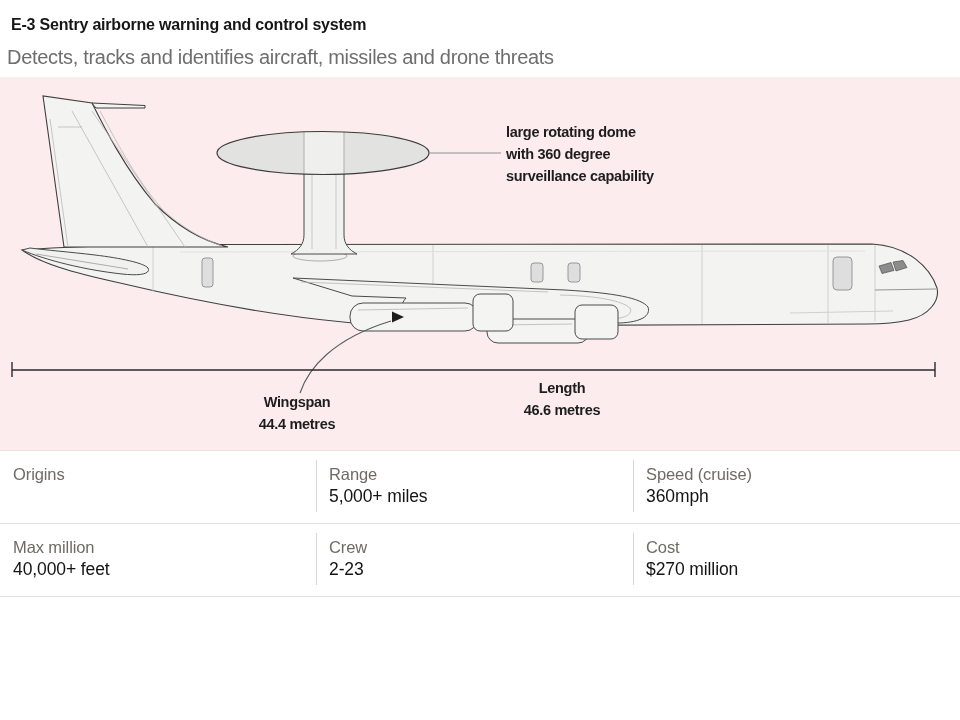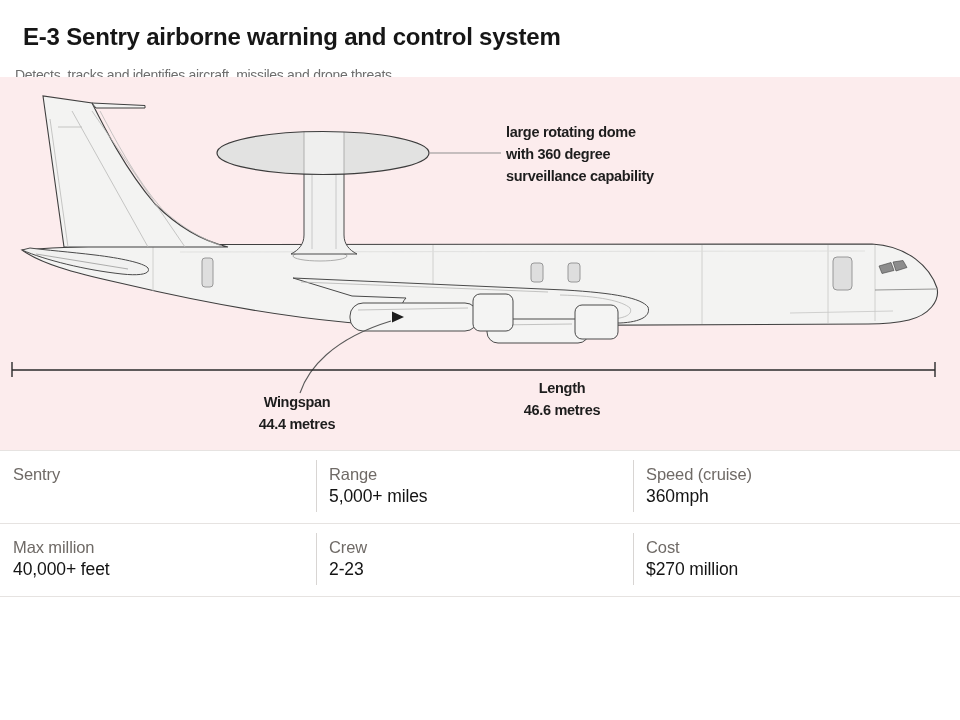--- a/index.html
+++ b/index.html
@@ -2,22 +2,22 @@
 <html><head>
 <meta charset="utf-8">
 <style>
   html,body{margin:0;padding:0;}
   body{
     width:960px;height:720px;background:#ffffff;overflow:hidden;
     font-family:"Liberation Sans","DejaVu Sans",sans-serif;
     -webkit-font-smoothing:antialiased;
   }
   .header{height:77px;box-sizing:border-box;padding:9px 8px 0 7px;background:#fff;}
-  .title{margin:16px;font-size:24px;line-height:24px;font-weight:600;color:#161616;letter-spacing:-0.2px;}
-  .subtitle{margin:10px 0 0 8px;font-size:14px;line-height:20px;font-weight:400;color:#6e6e6e;letter-spacing:-0.3px;}
+  .title{margin:4px;font-size:16px;line-height:24px;font-weight:600;color:#161616;letter-spacing:-0.2px;}
+  .subtitle{margin:10px 0 0 0;font-size:20px;line-height:20px;font-weight:400;color:#6e6e6e;letter-spacing:-0.3px;}
   .diagram-wrap{width:828px;height:373px;}
   svg{display:block;}
   .anno-text{font-family:"Liberation Sans","DejaVu Sans",sans-serif;font-size:14.5px;font-weight:700;letter-spacing:-0.3px;fill:#1d1d1d;}
   .specs{width:960px;border-top:1px solid #e6e3e1;}
   .spec-row{display:grid;grid-template-columns:316px 317px 327px;border-bottom:1px solid #e6e3e1;}
   .spec-cell{box-sizing:border-box;padding:13px 12px 15px 13px;position:relative;}
   .spec-cell:not(:first-child)::before{
     content:"";position:absolute;left:0;top:9px;bottom:11px;width:1px;background:#d8d5d3;
   }
   .spec-label{font-size:16.5px;line-height:21px;color:#6f6a66;letter-spacing:-0.1px;}
@@ -140,21 +140,21 @@
   <g text-anchor="middle">
     <text class="anno-text" x="562" y="316">Length</text>
     <text class="anno-text" x="562" y="338">46.6 metres</text>
   </g>
 </svg>
 </div>
 
 <div class="specs">
   <div class="spec-row">
     <div class="spec-cell">
-      <div class="spec-label">Sentry</div>
+      <div class="spec-label">Origins</div>
     </div>
     <div class="spec-cell">
       <div class="spec-label">Range</div>
       <div class="spec-value">5,000+ miles</div>
     </div>
     <div class="spec-cell">
       <div class="spec-label">Speed (cruise)</div>
       <div class="spec-value">360mph</div>
     </div>
   </div>

